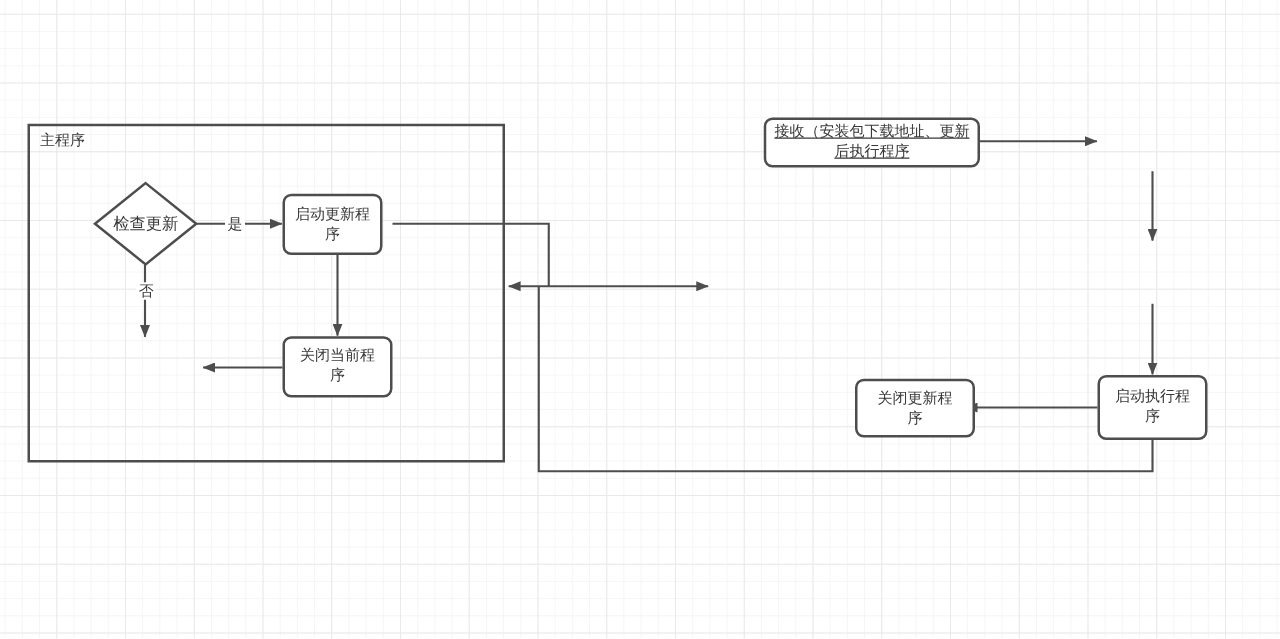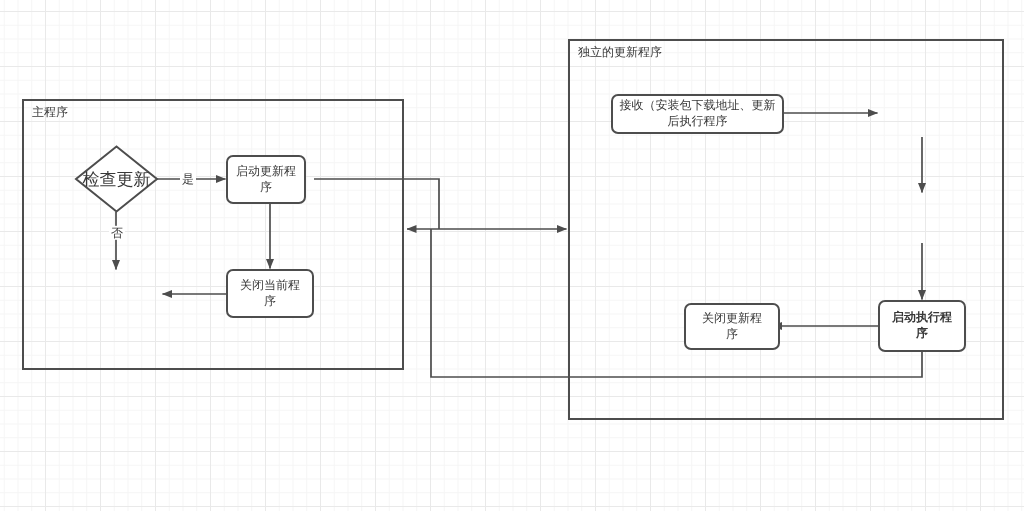--- a/index.html
+++ b/index.html
@@ -75,21 +75,21 @@
     color: var(--text);
     white-space: pre-line;
     z-index: 3;
     padding: 2px 4px;
   }
   .diamond-label {
     position: absolute;
     display: flex;
     align-items: center;
     justify-content: center;
-    font-size: 17px;
+    font-size: 13px;
     color: var(--text);
     z-index: 3;
   }
   .edge-label {
     position: absolute;
     transform: translate(-50%, -50%);
     background: var(--background);
     font-size: 12px;
     color: var(--text);
     padding: 0 2px;
@@ -99,23 +99,20 @@
 </style>
 </head>
 <body>
 
 <div id="canvas">
 
   <div class="container-frame" style="left:22px; top:99px; width:382px; height:271px;">
     <span class="container-title">主程序</span>
   </div>
 
-  <div class="container-frame" style="left:568px; top:39px; width:436px; height:381px;">
-    <span class="container-title">独立的更新程序</span>
-  </div>
 
   <svg id="edge-layer" viewBox="0 0 1024 511" xmlns="http://www.w3.org/2000/svg">
     <defs>
       <marker id="arrow" viewBox="0 0 10 8" markerUnits="userSpaceOnUse" markerWidth="10" markerHeight="8" refX="9.5" refY="4" orient="auto">
         <path d="M0,0 L10,4 L0,8 Z"></path>
       </marker>
       <marker id="arrow-rev" viewBox="0 0 10 8" markerUnits="userSpaceOnUse" markerWidth="10" markerHeight="8" refX="9.5" refY="4" orient="auto-start-reverse">
         <path d="M0,0 L10,4 L0,8 Z"></path>
       </marker>
     </defs>
@@ -134,26 +131,26 @@
     <path class="edge" d="M784,113 L877.5,113" marker-end="url(#arrow)"></path>
     <path class="edge" d="M922,137 L922,192.5" marker-end="url(#arrow)"></path>
     <path class="edge" d="M922,243 L922,299.5" marker-end="url(#arrow)"></path>
     <path class="edge" d="M878,326 L772.5,326" marker-end="url(#arrow)"></path>
   </svg>
 
   <div class="diamond-label" style="left:76px; top:147px; width:81px; height:64px;">检查更新</div>
 
   <div class="node" style="left:226px; top:155px; width:80px; height:49px;">启动更新程
 序</div>
-  <div class="node" style="left:226px; top:269px; width:88px; height:49px;">关闭当前程
+  <div class="node" style="left:226px; top:269px; width:88px; height:49px;font-family:Liberation Mono, monospace;">关闭当前程
 序</div>
 
-  <div class="node" style="left:611px; top:94px; width:173px; height:40px;">接收（安装包下载地址、更新
+  <div class="node" style="left:611px; top:94px; width:173px; height:40px;text-decoration:underline;">接收（安装包下载地址、更新
 后执行程序</div>
-  <div class="node" style="left:878px; top:300px; width:88px; height:52px;font-weight:bold;">启动执行程
+  <div class="node" style="left:878px; top:300px; width:88px; height:52px;">启动执行程
 序</div>
   <div class="node" style="left:684px; top:303px; width:96px; height:47px;">关闭更新程
 序</div>
 
   <div class="edge-label" style="left:188px; top:179px;">是</div>
   <div class="edge-label" style="left:117px; top:233px;">否</div>
 
 </div>
 
 </body></html>

